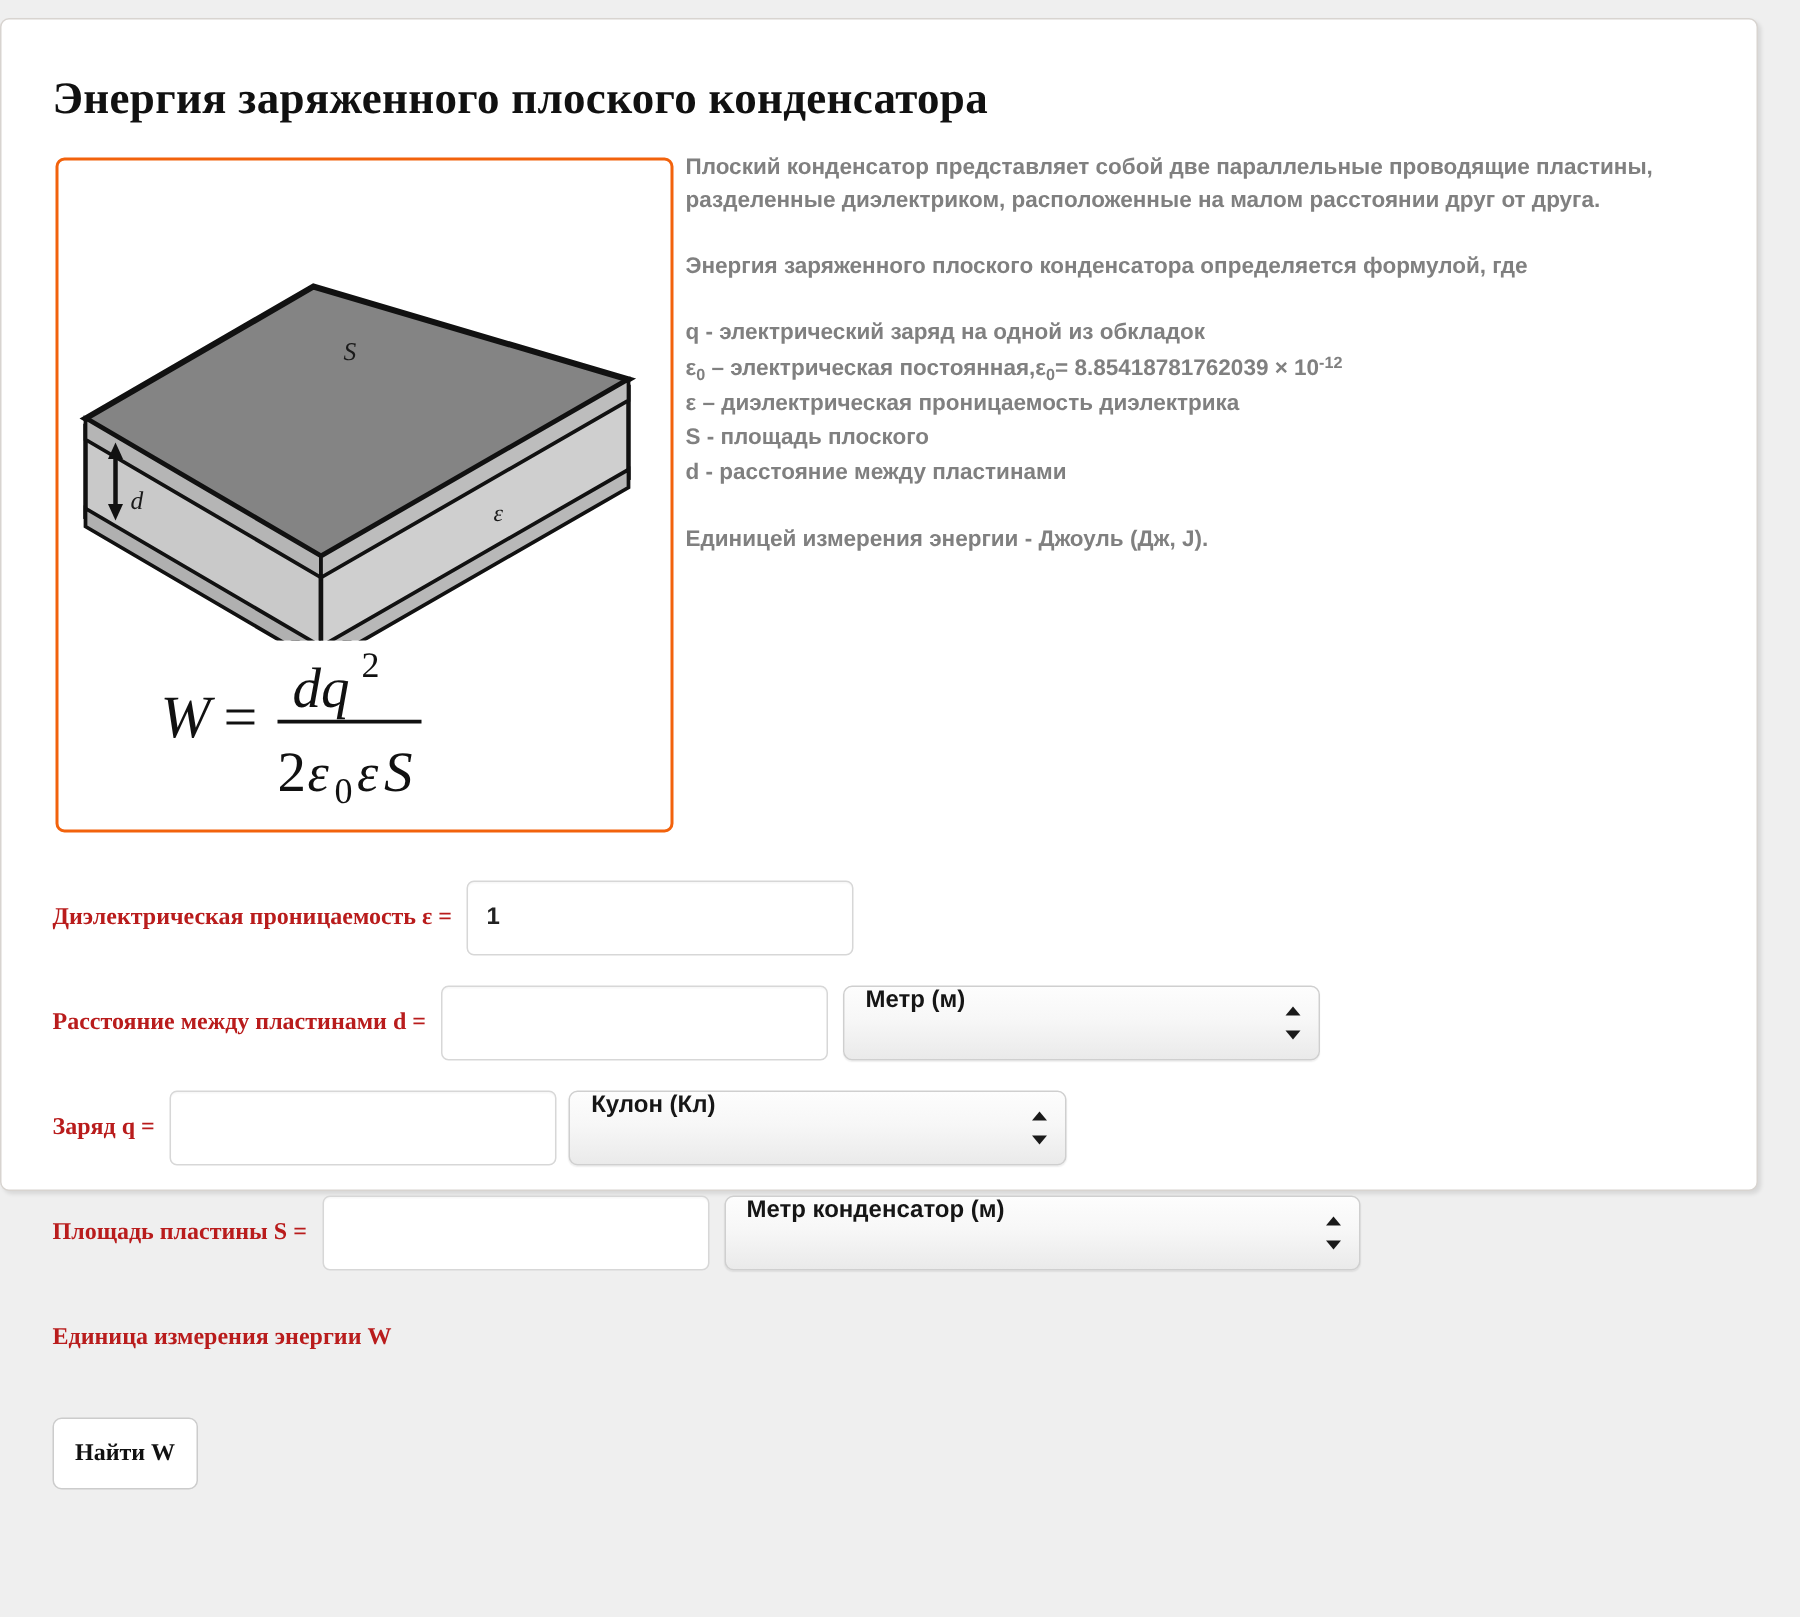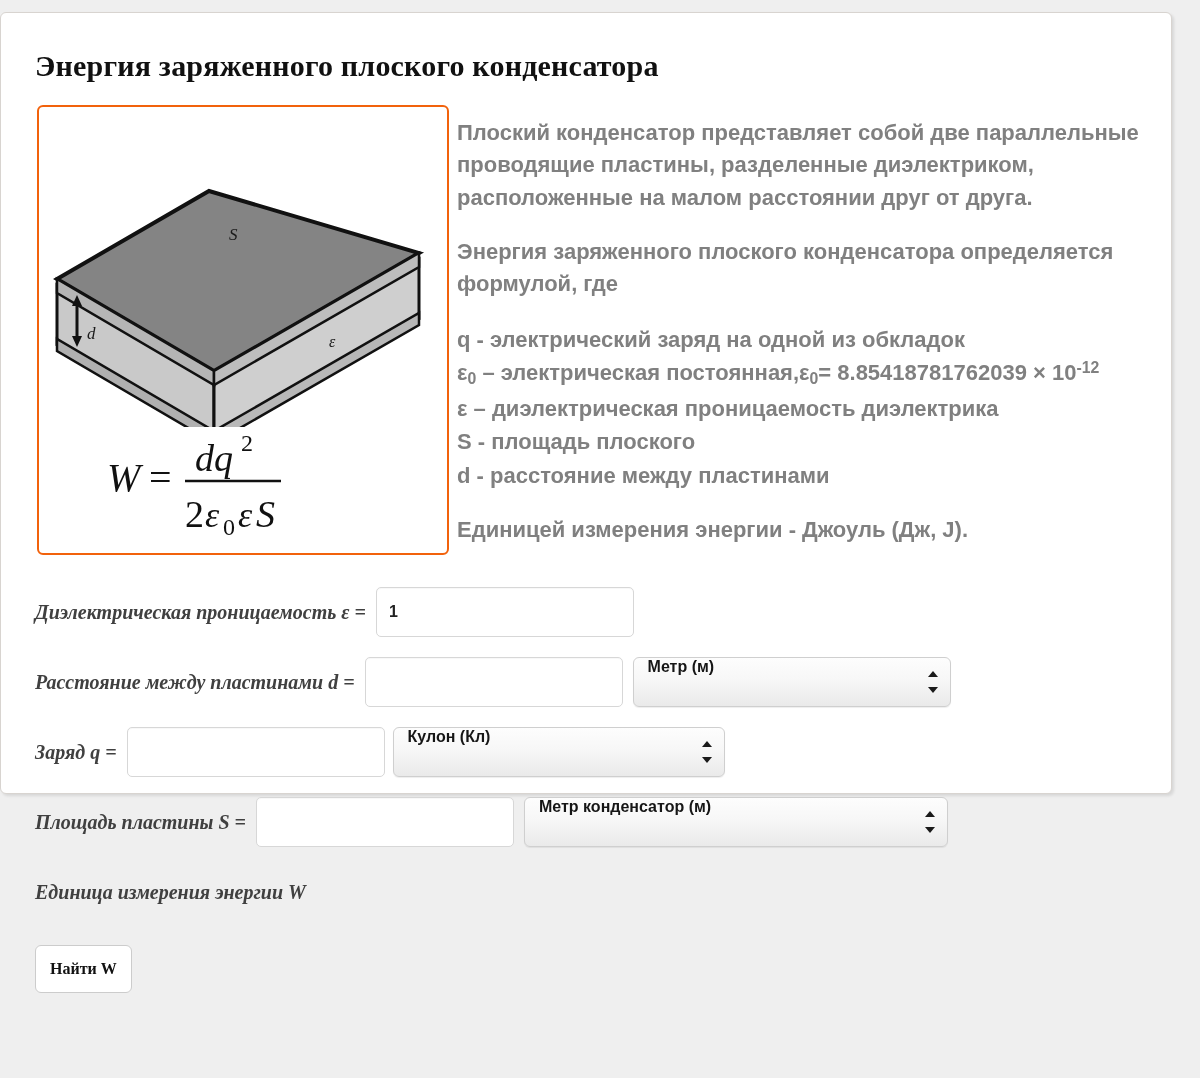--- a/index.html
+++ b/index.html
@@ -66,49 +66,47 @@
   }
   .figure-svg { display: block; }
   .formula-svg { display: block; margin: -8px auto 0 auto; }
 
   .desc {
     position: absolute;
     left: 428px;
     top: -4px;
     width: 712px;
     color: #808080;
-    font-size: 22px;
+    font-size: 15px;
     font-weight: bold;
     line-height: 1.47;
-    margin-top: 16px;
   }
   .desc p { margin: 0 0 22px 0; }
   .desc .varlist { margin: 0 0 22px 0; line-height: 1.52; }
   .desc .varlist div { white-space: nowrap; }
   sub { font-size: 0.72em; vertical-align: -0.28em; }
   sup { font-size: 0.72em; vertical-align: 0.45em; }
 
   
   .form {
     position: relative;
     margin-top: 12px;
   }
   .row {
     display: flex;
     align-items: center;
     height: 70px;
   }
   .row .label {
     font-family: "Liberation Serif", serif;
     font-weight: bold;
-    font-size: 20px;
-    color: #404040;
+    font-size: 16px;
+    color: #b91c1c;
     white-space: nowrap;
     padding-left: 6px;
-    font-style: italic;
   }
   .txt {
     height: 50px;
     border: 1px solid #d7d7d7;
     border-radius: 5px;
     background: #ffffff;
     font-family: "Liberation Sans", sans-serif;
     font-size: 16px;
     font-weight: bold;
     color: #222;

